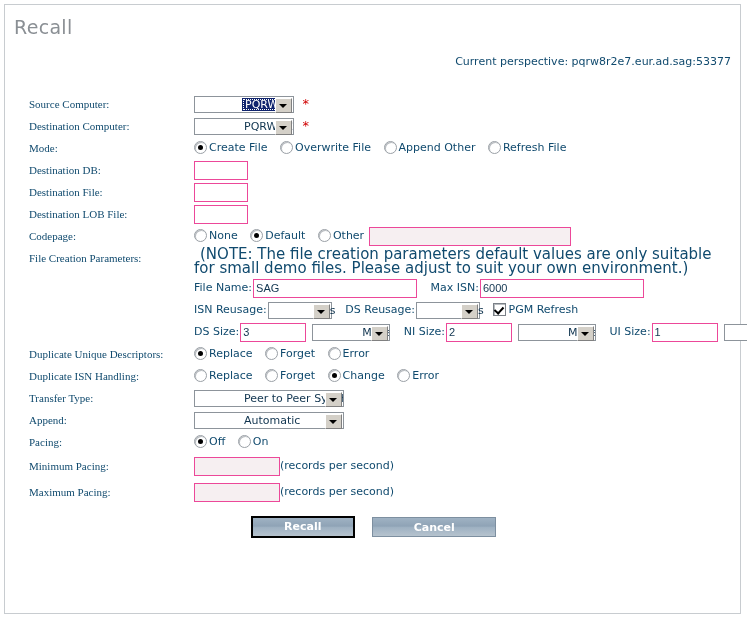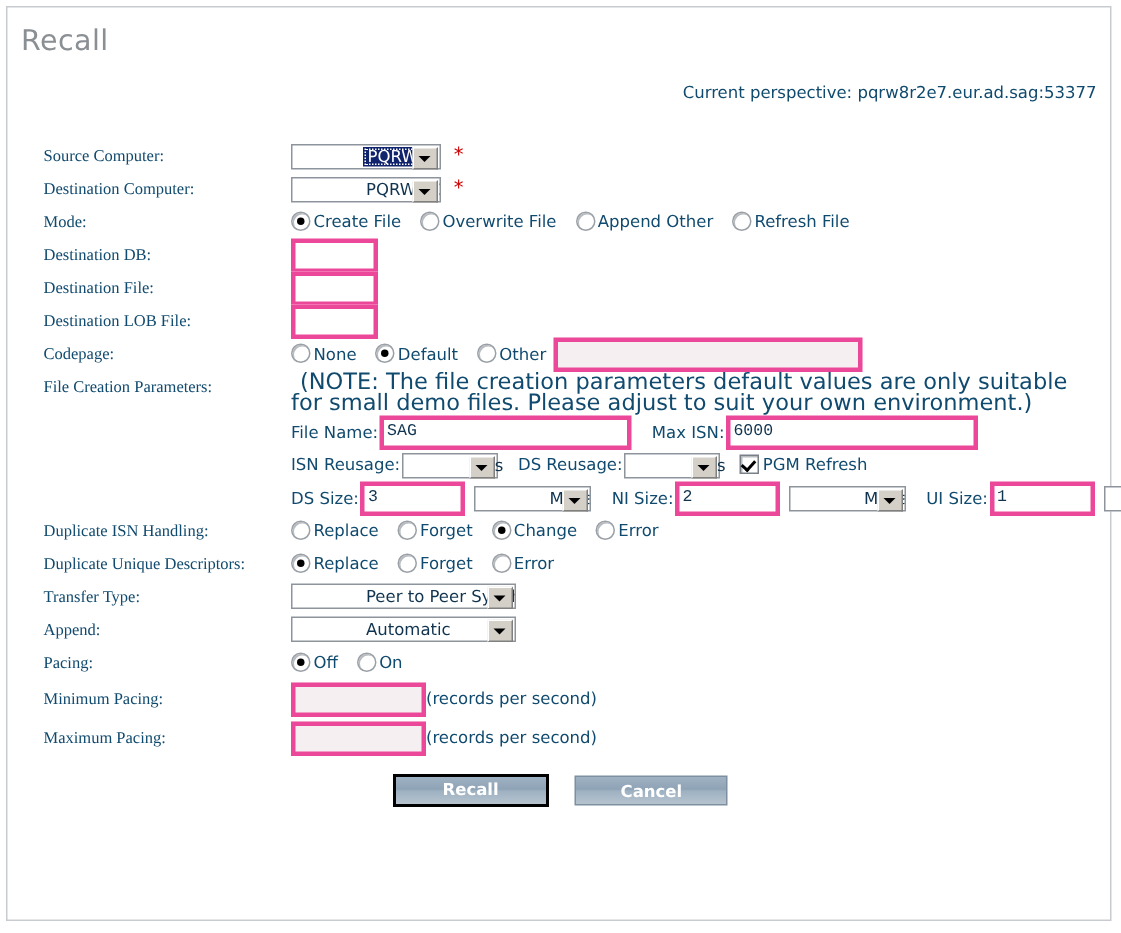--- a/index.html
+++ b/index.html
@@ -67,25 +67,25 @@
     position: absolute;
     left: 189px;
     top: 0;
     height: 22px;
     line-height: 22px;
     white-space: nowrap;
   }
 
   
   .txt {
-    border: 3px solid #ec4899;
+    border: 1px solid #ec4899;
     background: #ffffff;
     height: 15px;
     line-height: 15px;
-    font-family: Liberation Mono, monospace;
+    font-family: Liberation Sans, sans-serif;
     font-size: 11px;
     color: #10344f;
     padding: 1px 2px;
     box-sizing: content-box;
     vertical-align: middle;
     outline: none;
   }
   .txt.disabled {
     background: #f6eff1;
     color: #777;
@@ -242,21 +242,21 @@
   
   .btnbar {
     position: absolute;
     left: 0;
     top: 511px;
     width: 737px;
     text-align: center;
   }
   .btn {
     display: inline-block;
-    width: 102px;
+    width: 124px;
     height: 20px;
     line-height: 20px;
     text-align: center;
     color: #ffffff;
     font-size: 11px;
     font-weight: bold;
     font-family: "DejaVu Sans", sans-serif;
     background: linear-gradient(to bottom, #9fb2c3 0%, #8fa3b6 45%, #9eb1c2 52%, #b6c3ce 100%);
     border: 1px solid #7d8fa0;
     box-sizing: border-box;
@@ -394,39 +394,39 @@
             </span>
         </span>
         <span class="inline-lbl gapl">UI Size:</span><input class="txt w60" type="text" value="1" style=""><span style="display:inline-block;width:6px"></span><span class="sel sel-w78">
           <span class="selval">MegaBytes</span>
           
         </span>
       </span>
     </div>
 
     <div class="row">
+      <span class="lbl">Duplicate Unique Descriptors:</span>
+      <span class="fld">
+        <span class="radio on"></span><span class="rlabel">Replace</span>
+        <span class="radio"></span><span class="rlabel">Forget</span>
+        <span class="radio"></span><span class="rlabel">Error</span>
+      </span>
+    </div>
+
+    <div class="row">
       <span class="lbl">Duplicate ISN Handling:</span>
       <span class="fld">
         <span class="radio"></span><span class="rlabel">Replace</span>
         <span class="radio"></span><span class="rlabel">Forget</span>
         <span class="radio on"></span><span class="rlabel">Change</span>
         <span class="radio"></span><span class="rlabel">Error</span>
       </span>
     </div>
 
     <div class="row">
-      <span class="lbl">Duplicate Unique Descriptors:</span>
-      <span class="fld">
-        <span class="radio on"></span><span class="rlabel">Replace</span>
-        <span class="radio"></span><span class="rlabel">Forget</span>
-        <span class="radio"></span><span class="rlabel">Error</span>
-      </span>
-    </div>
-
-    <div class="row">
       <span class="lbl">Transfer Type:</span>
       <span class="fld">
         <span class="sel sel-w150">
           <span class="selval">Peer to Peer Synchronous</span>
           <span class="arrowbox">
               <i></i>
             </span>
         </span>
       </span>
     </div>

